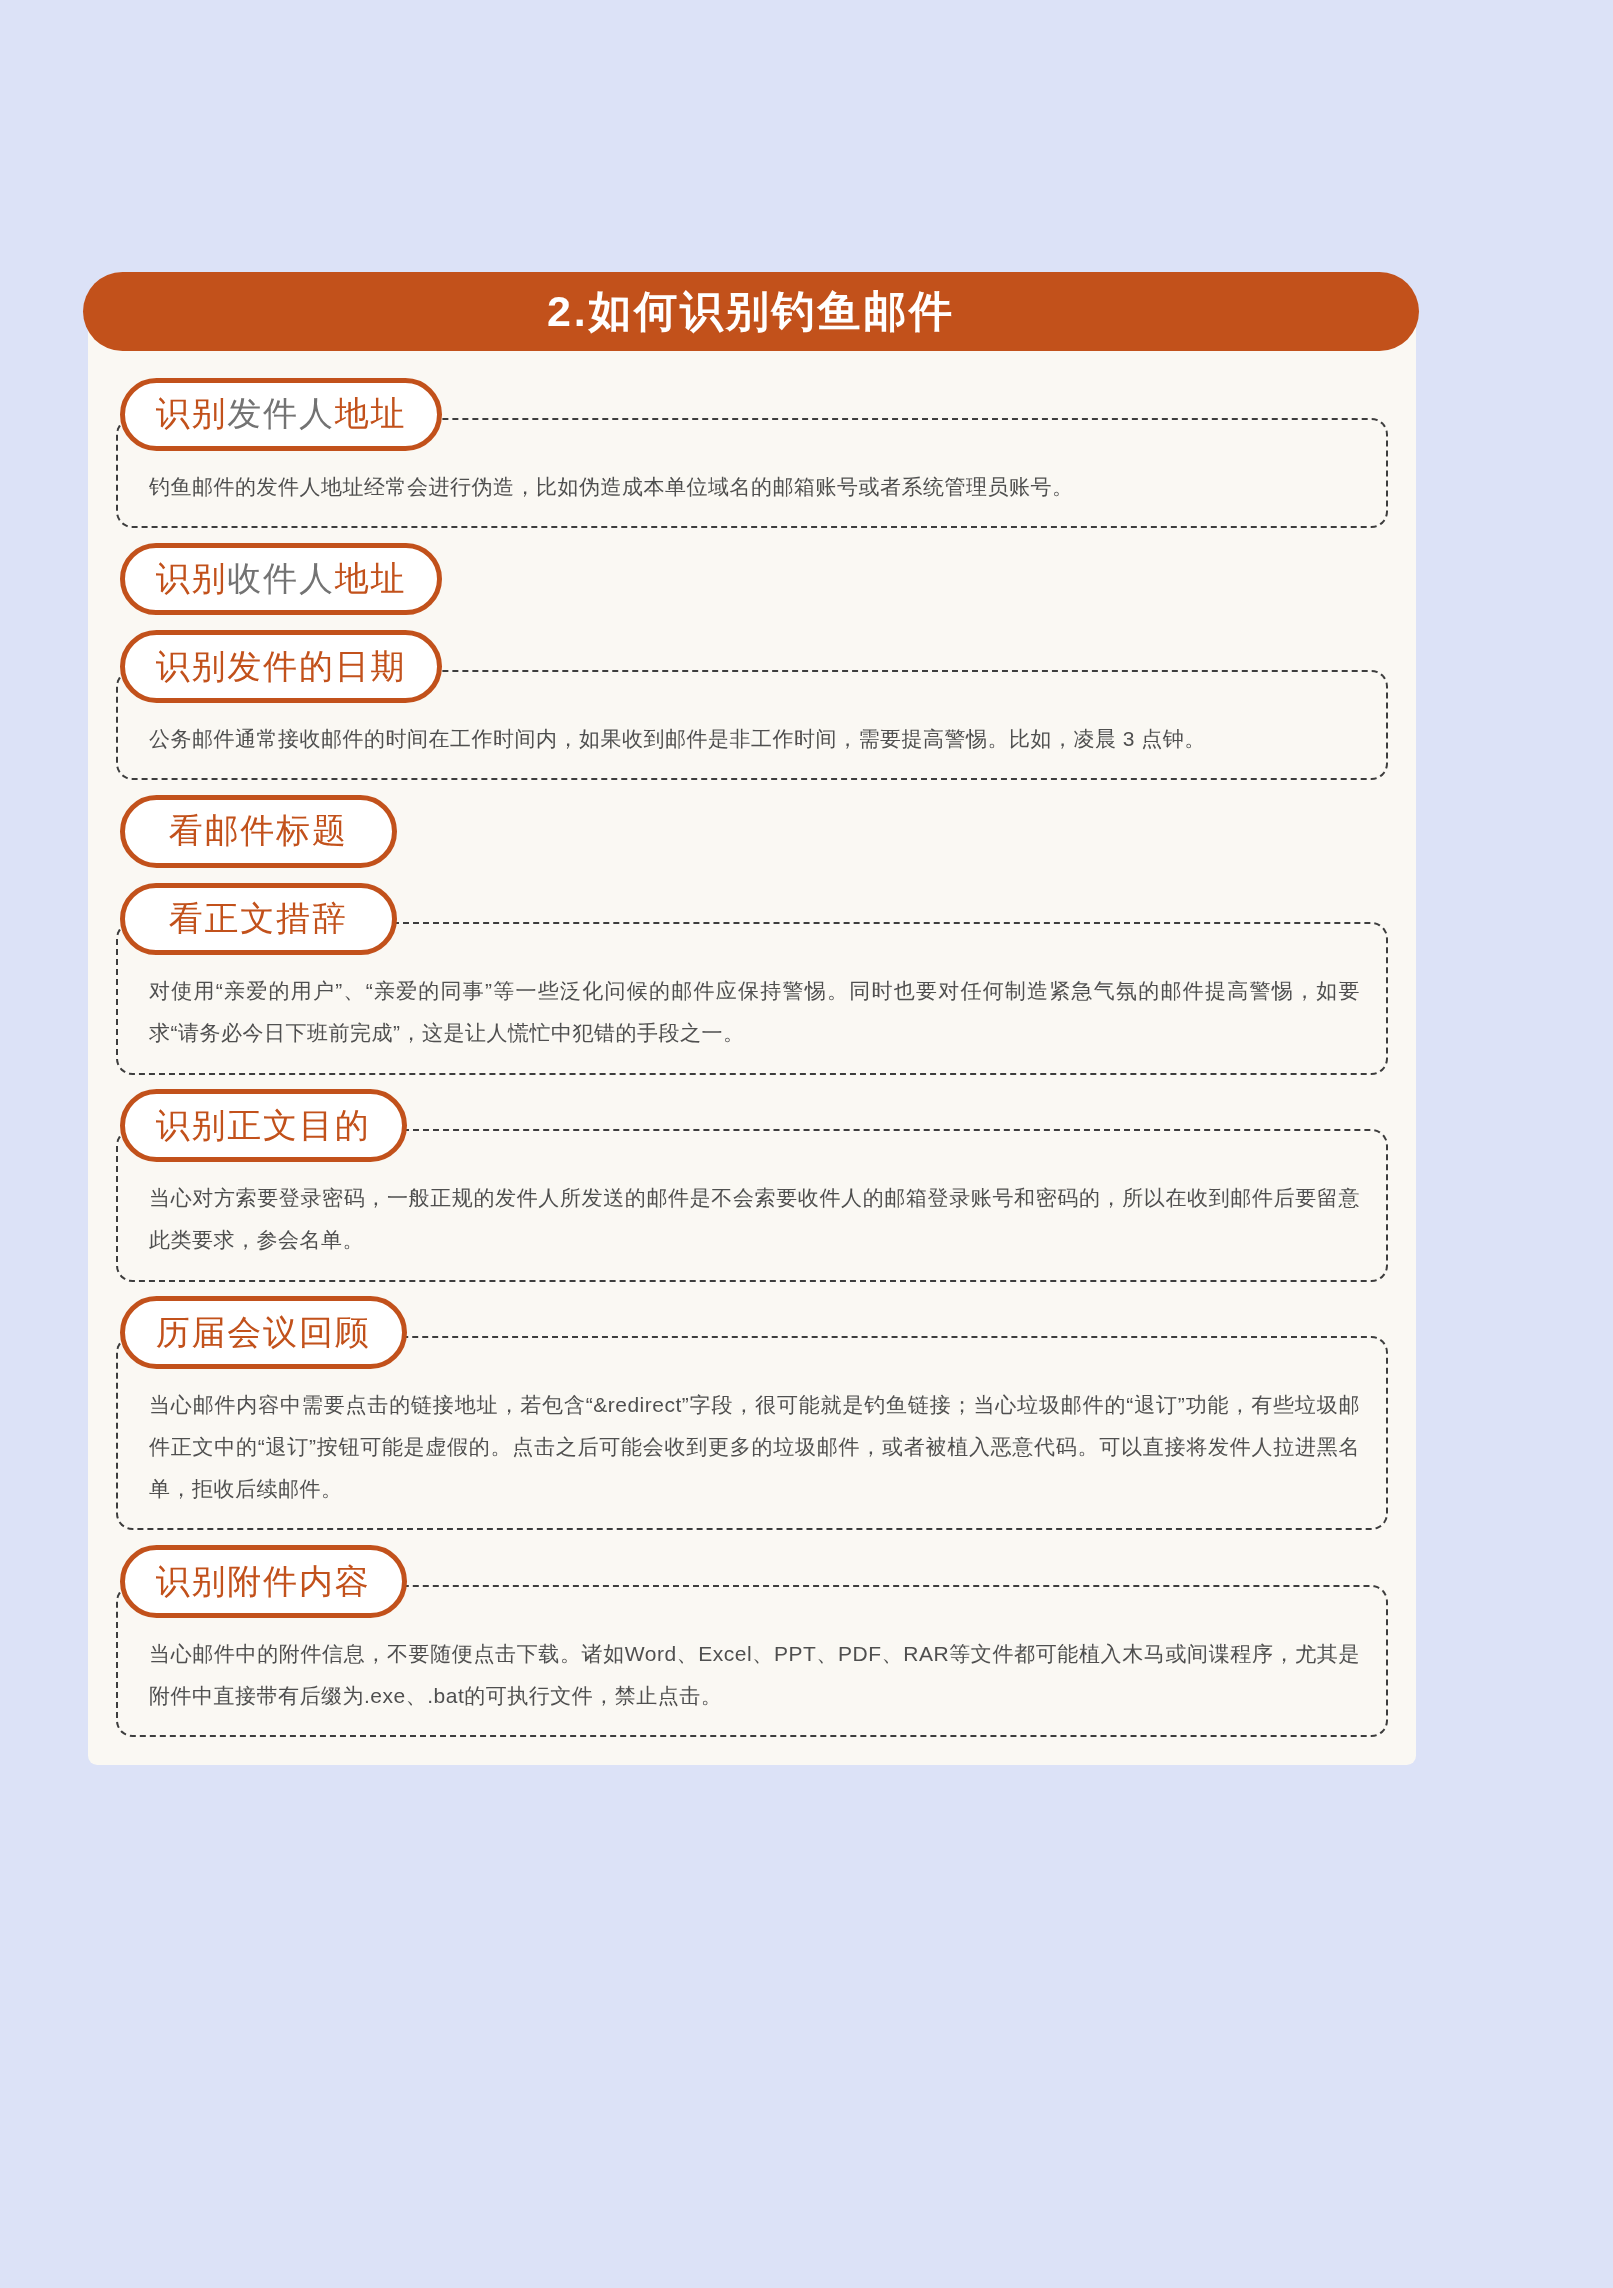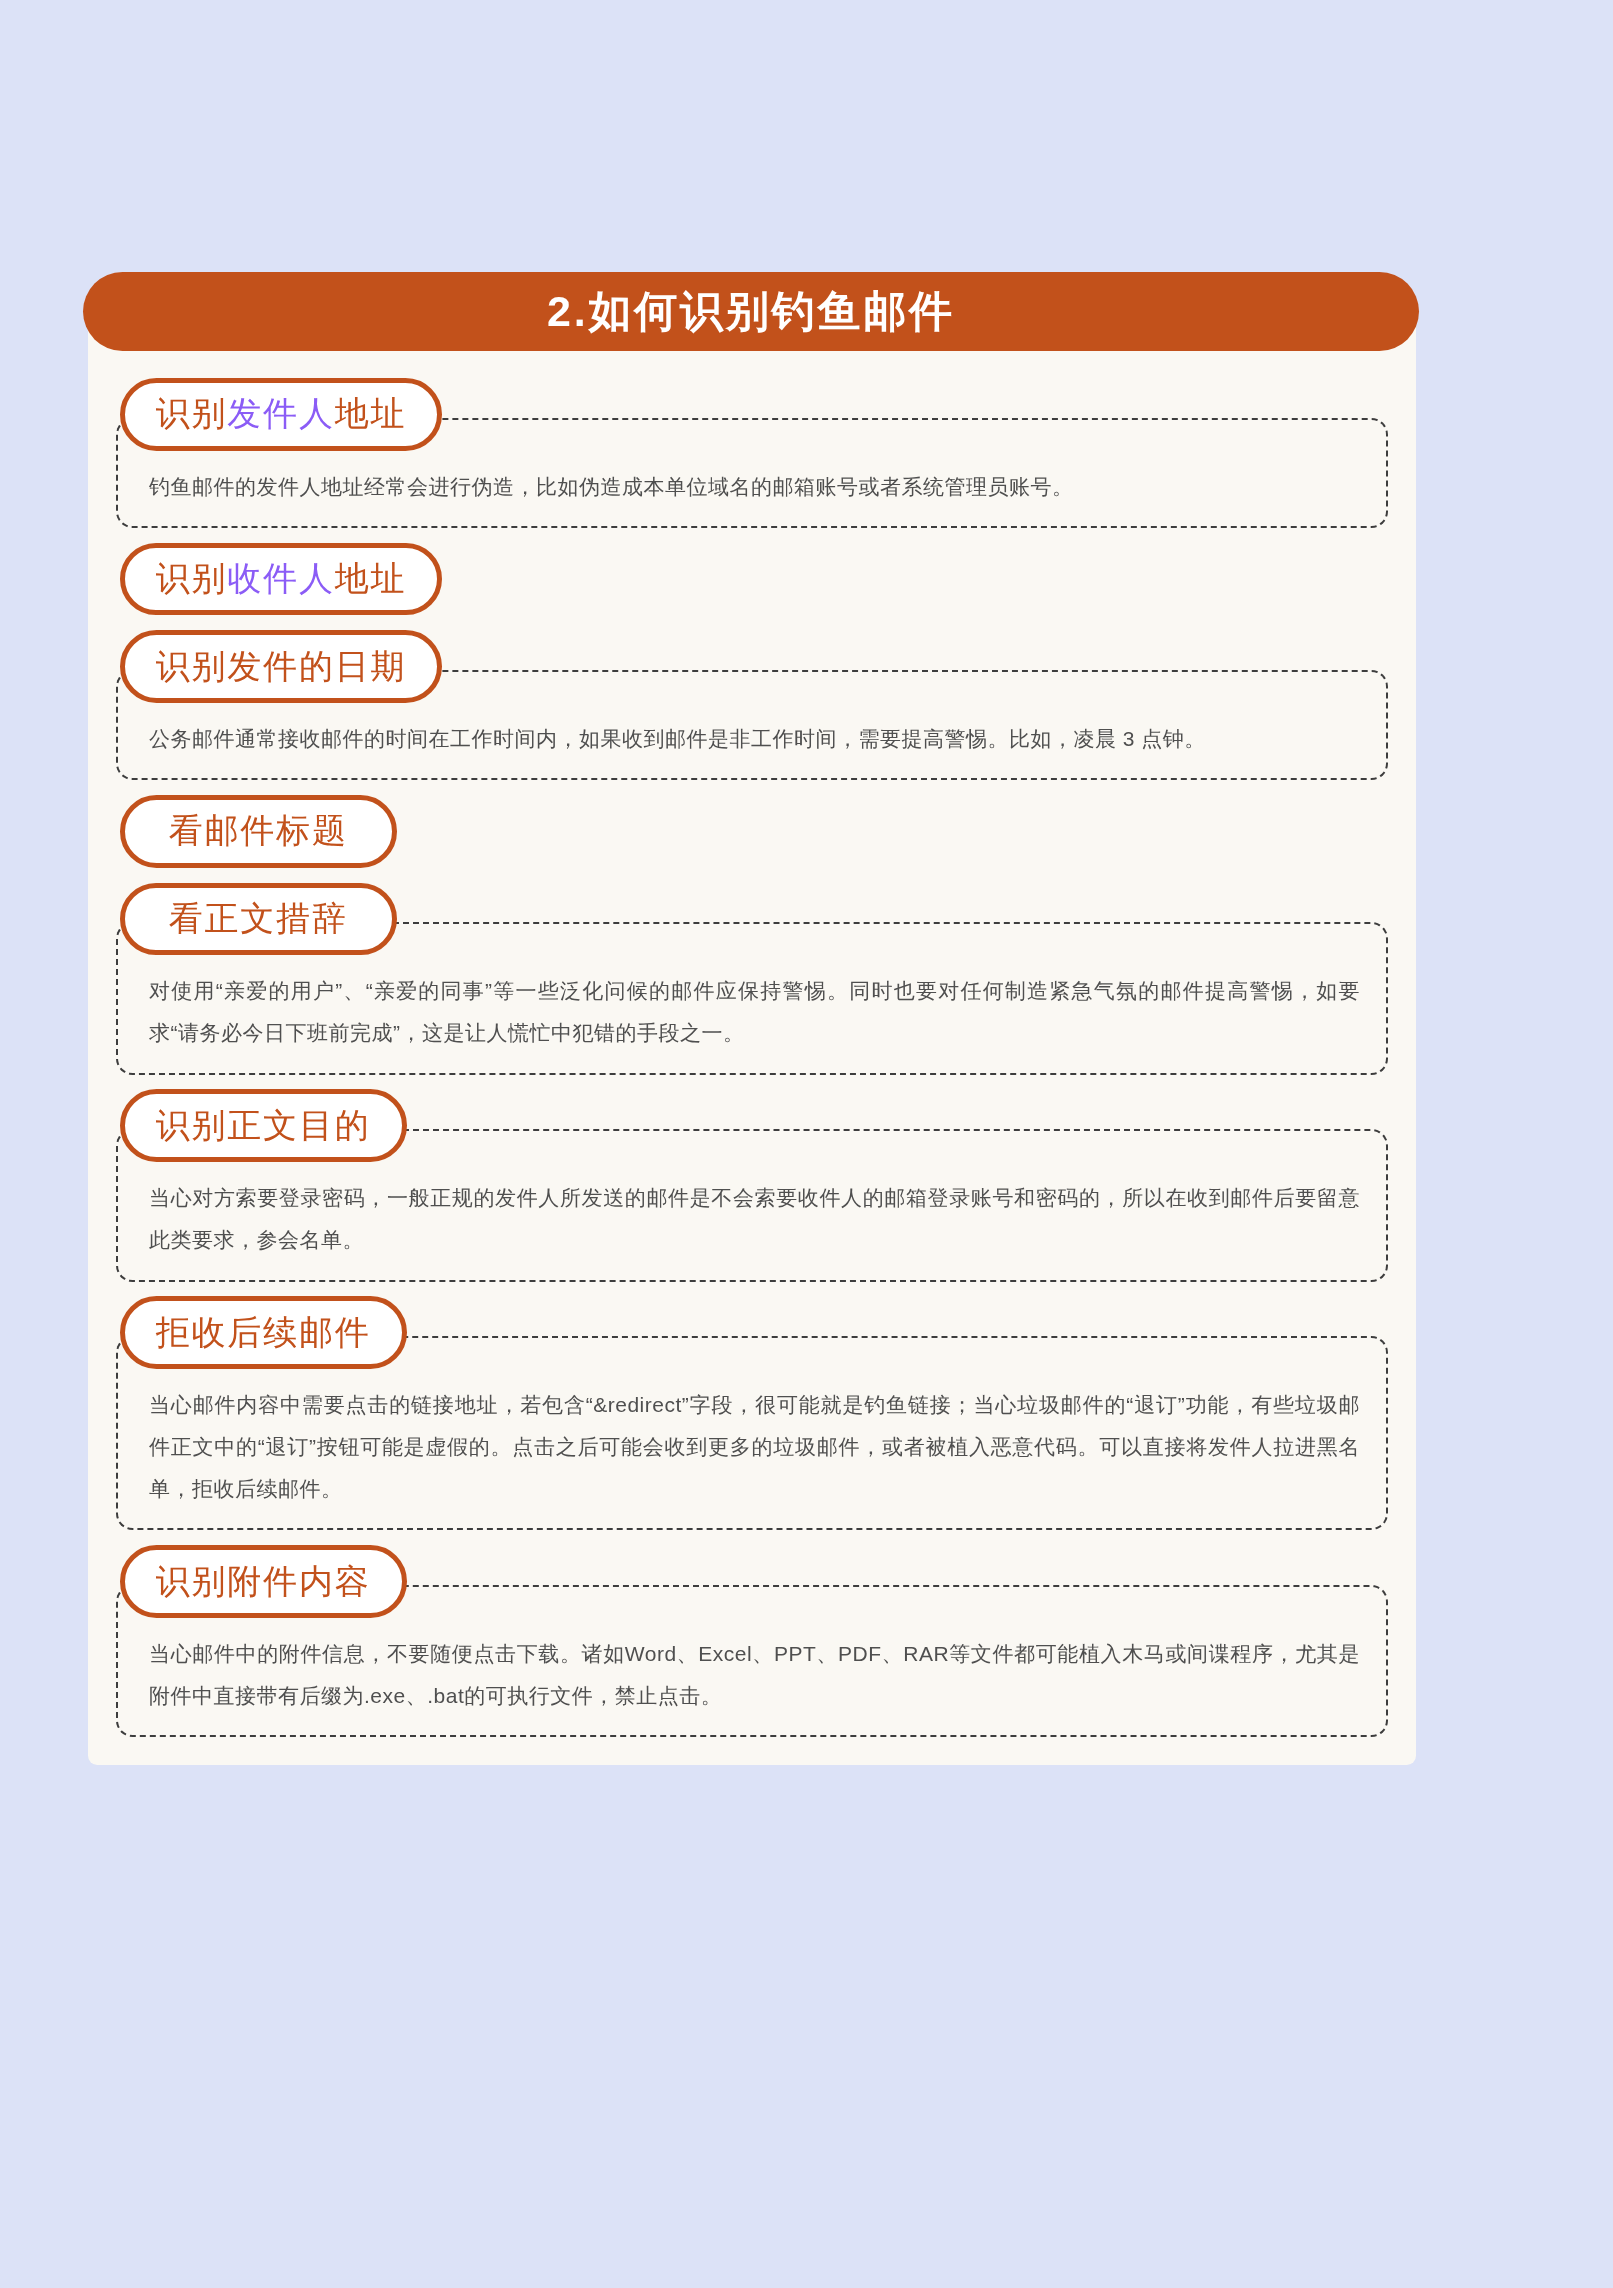--- a/index.html
+++ b/index.html
@@ -58,21 +58,21 @@
     border: 5.5px solid #c2511b;
     border-radius: 41px;
     padding: 8.3px 31px;
     font-size: 34px;
     font-weight: normal;
     letter-spacing: 1.8px;
     min-width: 277px;
     justify-content: center;
   }
   .t-orange { color: #c2511b; }
-  .t-black  { color: #8b5cf6; text-align: right; }
+  .t-black  { color: #737373; text-align: right; }
   .box {
     position: relative;
     z-index: 1;
     border: 2.8px dashed #3d3d3d;
     border-radius: 16.6px;
     margin-top: -33px;
     padding: 46px 26px 18.5px 31px;
   }
   .box p {
     margin: 0;
@@ -141,21 +141,21 @@
       <div class="pill">
         <span class="t-orange">识别正文目的</span>
       </div>
       <div class="box">
         <p>当心对方索要登录密码，一般正规的发件人所发送的邮件是不会索要收件人的邮箱登录账号和密码的，所以在收到邮件后要留意此类要求，参会名单。</p>
       </div>
     </section>
 
     <section class="sec">
       <div class="pill">
-        <span class="t-orange">拒收后续邮件</span>
+        <span class="t-orange">历届会议回顾</span>
       </div>
       <div class="box">
         <p>当心邮件内容中需要点击的链接地址，若包含“&amp;redirect”字段，很可能就是钓鱼链接；当心垃圾邮件的“退订”功能，有些垃圾邮件正文中的“退订”按钮可能是虚假的。点击之后可能会收到更多的垃圾邮件，或者被植入恶意代码。可以直接将发件人拉进黑名单，拒收后续邮件。</p>
       </div>
     </section>
 
     <section class="sec">
       <div class="pill">
         <span class="t-orange">识别附件内容</span>
       </div>

